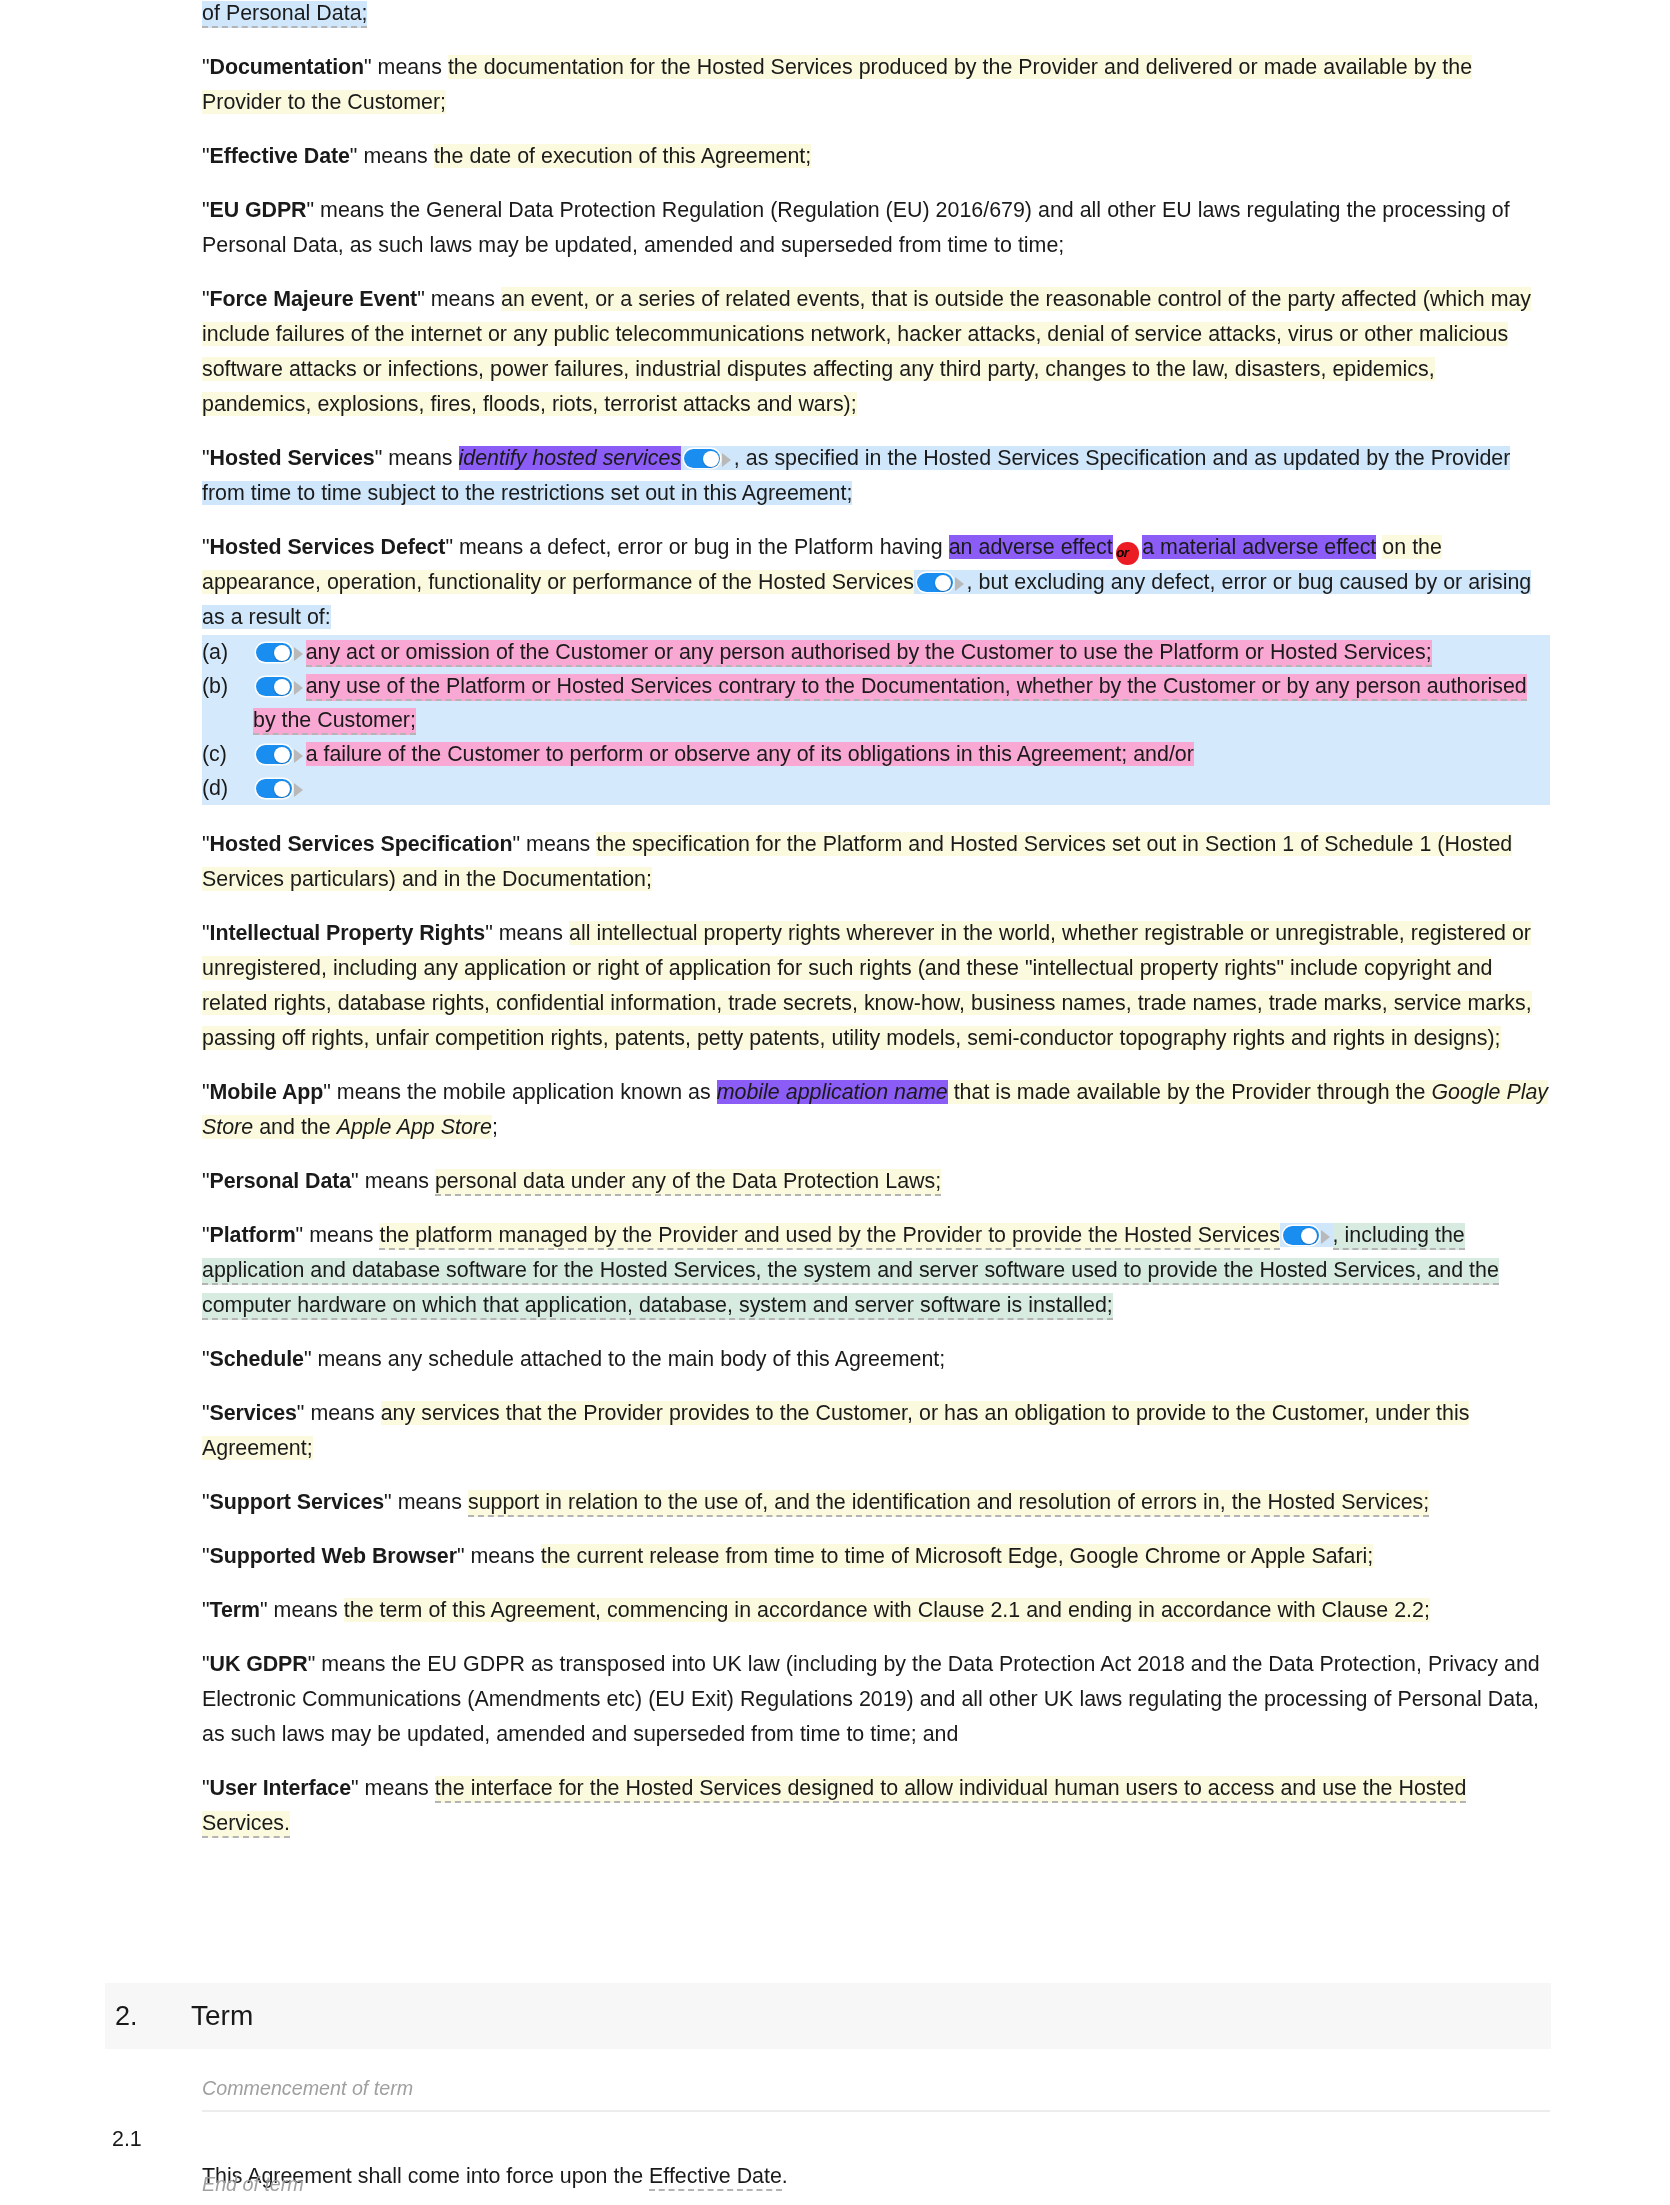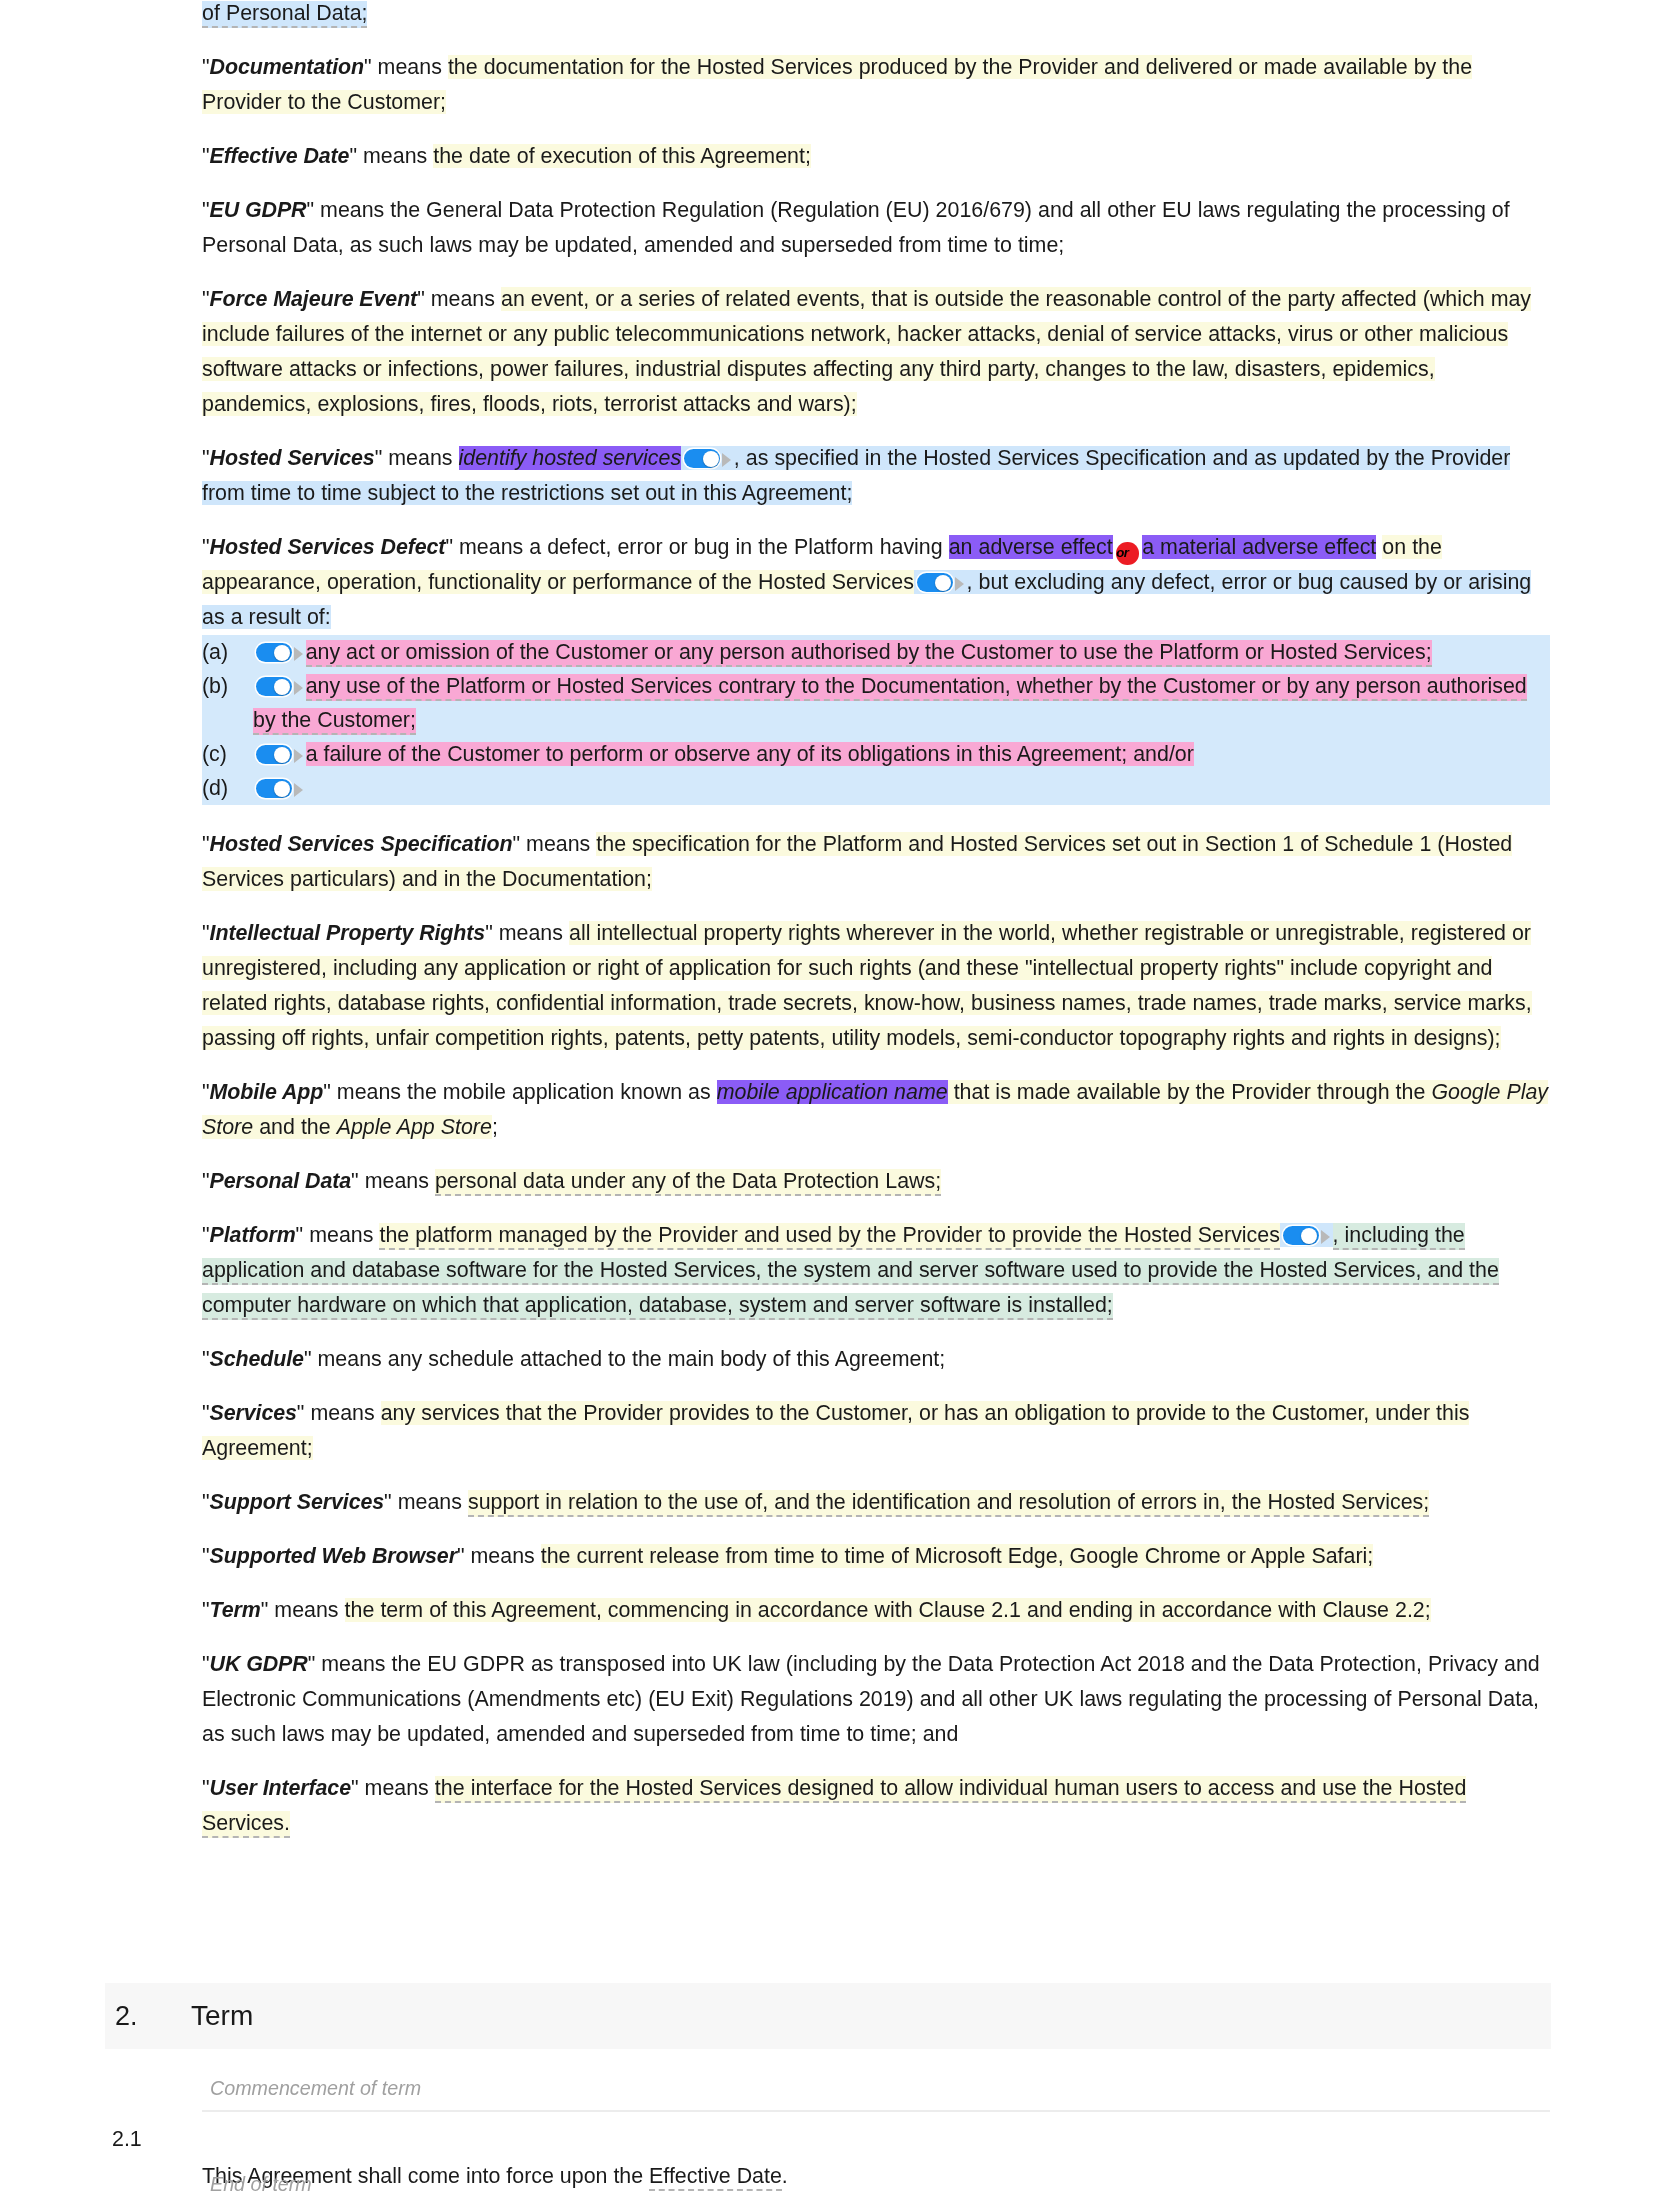--- a/index.html
+++ b/index.html
@@ -21,21 +21,20 @@
     font-size:21.4px;
     line-height:35px;
     margin:0 0 19px 0;
     text-align:left;
     word-spacing:0.1px;
   }
   .para:last-child{margin-bottom:0;}
 
   .term{
     font-weight:bold;
-    font-style:italic;
     letter-spacing:-0.1px;
   }
 
   
   .hl-y  {background:#fbfade;}
   .hl-b  {background:#cfe6fb;}
   .hl-b2 {background:#f9a8d4;}
   .hl-p  {background:#8b5cf6;}
   .hl-g  {background:#d7ebe0;}
 
@@ -132,21 +131,21 @@
     font-size:28px;
     color:#1a1a1a;
   }
 
   
   .note{
     position:absolute;
     font-size:19.7px;
     font-style:italic;
     color:#a0a0a0;
-    left:210px;
+    left:202px;
   }
   .rule{
     position:absolute;
     left:202px;
     width:1348px;
     height:2.1px;
     background:#ececec;
   }
 
   

